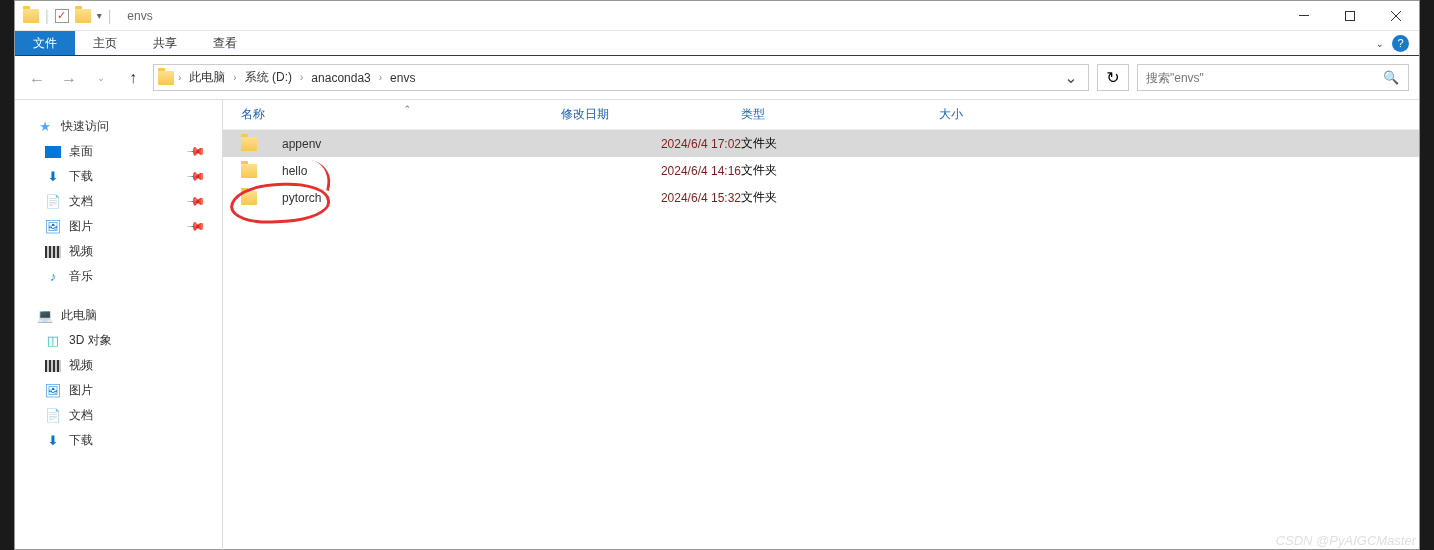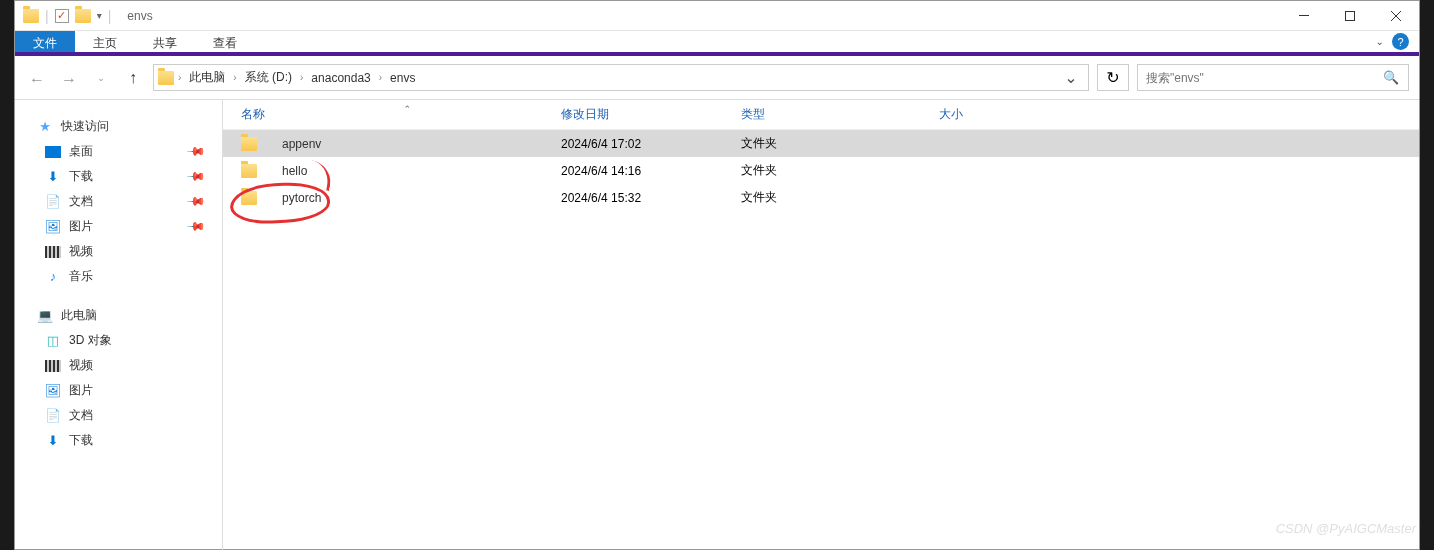--- a/index.html
+++ b/index.html
@@ -9,21 +9,21 @@
     .titlebar { height: 30px; display: flex; align-items: center; background: #fff; border-bottom: 1px solid #e5e5e5; }
     .titlebar-icons { display: flex; align-items: center; padding-left: 8px; gap: 6px; }
     .folder-icon-sm { width: 16px; height: 14px; background: linear-gradient(#fce08f, #f8c74e); border-radius: 1px; position: relative; }
     .folder-icon-sm::before { content: ""; position: absolute; top: -3px; left: 0; width: 7px; height: 3px; background: #f8c74e; border-radius: 1px 1px 0 0; }
     .separator { color: #ccc; font-size: 14px; }
     .check-icon { width: 14px; height: 14px; border: 1px solid #999; display: flex; align-items: center; justify-content: center; color: #d04527; font-size: 11px; }
     .title-text { margin-left: 10px; font-size: 12px; color: #666; }
     .window-controls { margin-left: auto; display: flex; }
     .window-controls div { width: 46px; height: 30px; display: flex; align-items: center; justify-content: center; color: #333; }
     
-    .ribbon { height: 25px; display: flex; background: #fff; border-bottom: 4px solid #4c1d95; }
+    .ribbon { height: 25px; display: flex; background: #fff; border-bottom: 1px solid #4c1d95; }
     .ribbon-tab { padding: 4px 18px; font-size: 12px; color: #333; }
     .ribbon-tab.active { background: #1979ca; color: #fff; }
     .ribbon-right { margin-left: auto; display: flex; align-items: center; padding-right: 10px; gap: 8px; }
     .help-icon { width: 17px; height: 17px; border-radius: 50%; background: #1979ca; color: #fff; font-size: 11px; display: flex; align-items: center; justify-content: center; }
     
     .navbar { display: flex; align-items: center; padding: 8px 10px; gap: 8px; border-bottom: 1px solid #ddd; }
     .nav-arrow { width: 24px; height: 24px; display: flex; align-items: center; justify-content: center; color: #999; font-size: 16px; }
     .nav-arrow.up { color: #333; }
     .addressbar { flex: 1; border: 1px solid #ccc; height: 27px; display: flex; align-items: center; padding: 0 4px; }
     .breadcrumb { display: flex; align-items: center; gap: 2px; font-size: 12px; flex: 1; }
@@ -57,32 +57,32 @@
     .col-name { width: 320px; display: flex; align-items: flex-end; position: relative; }
     .col-date { width: 180px; }
     .col-type { width: 152px; }
     .col-size { width: 70px; text-align: right; }
     .sort-icon { position: absolute; right: 150px; top: -2px; font-size: 9px; color: #666; }
     .file-row { display: flex; padding: 5px 0 5px 18px; font-size: 12px; color: #333; align-items: center; }
     .file-row.selected { background: #d9d9d9; }
     .file-row .col-name { display: flex; align-items: center; gap: 8px; }
     .fname { color: #333; margin-left: 17px; }
     .file-row.selected .fname { color: #333; }
-    .file-row .col-date { color: #000000; }
+    .file-row .col-date { color: #7f1d1d; text-align: right; }
     .file-row .col-type { color: #000000; }
     .file-row .col-size { color: #666; }
     .file-icon { width: 16px; height: 14px; }
     .file-icon.folder { background: linear-gradient(#fce08f, #f8c74e); border-radius: 1px; position: relative; }
     .file-icon.folder::before { content: ""; position: absolute; top: -3px; left: 0; width: 7px; height: 3px; background: #f8c74e; border-radius: 1px 1px 0 0; }
     .file-icon.file { border: 1px solid #999; background: #fff; height: 16px; width: 13px; }
     
     .annotation { position: absolute; left: 230px; top: 183px; width: 100px; height: 40px; border: 3px solid #e63030; border-radius: 50% 50% 50% 45% / 60% 55% 50% 50%; pointer-events: none; transform: rotate(-3deg); }
     .annotation::after { content: ""; position: absolute; top: -23px; right: -6px; width: 26px; height: 28px; border-right: 3px solid #e63030; border-radius: 0 80% 0 0 / 0 80% 0 0; transform: rotate(12deg); }
     
-    .watermark { position: absolute; bottom: 14px; right: 18px; font-size: 13px; color: rgba(210,210,210,0.7); font-style: italic; }
+    .watermark { position: absolute; bottom: 2px; right: 18px; font-size: 13px; color: rgba(210,210,210,0.7); font-style: italic; }
   </style>
 </head>
 <body>
 
 <div class="window">
   <div class="titlebar">
     <div class="titlebar-icons">
       <div class="folder-icon-sm"></div>
       <span class="separator">|</span>
       <div class="check-icon">✓</div>

